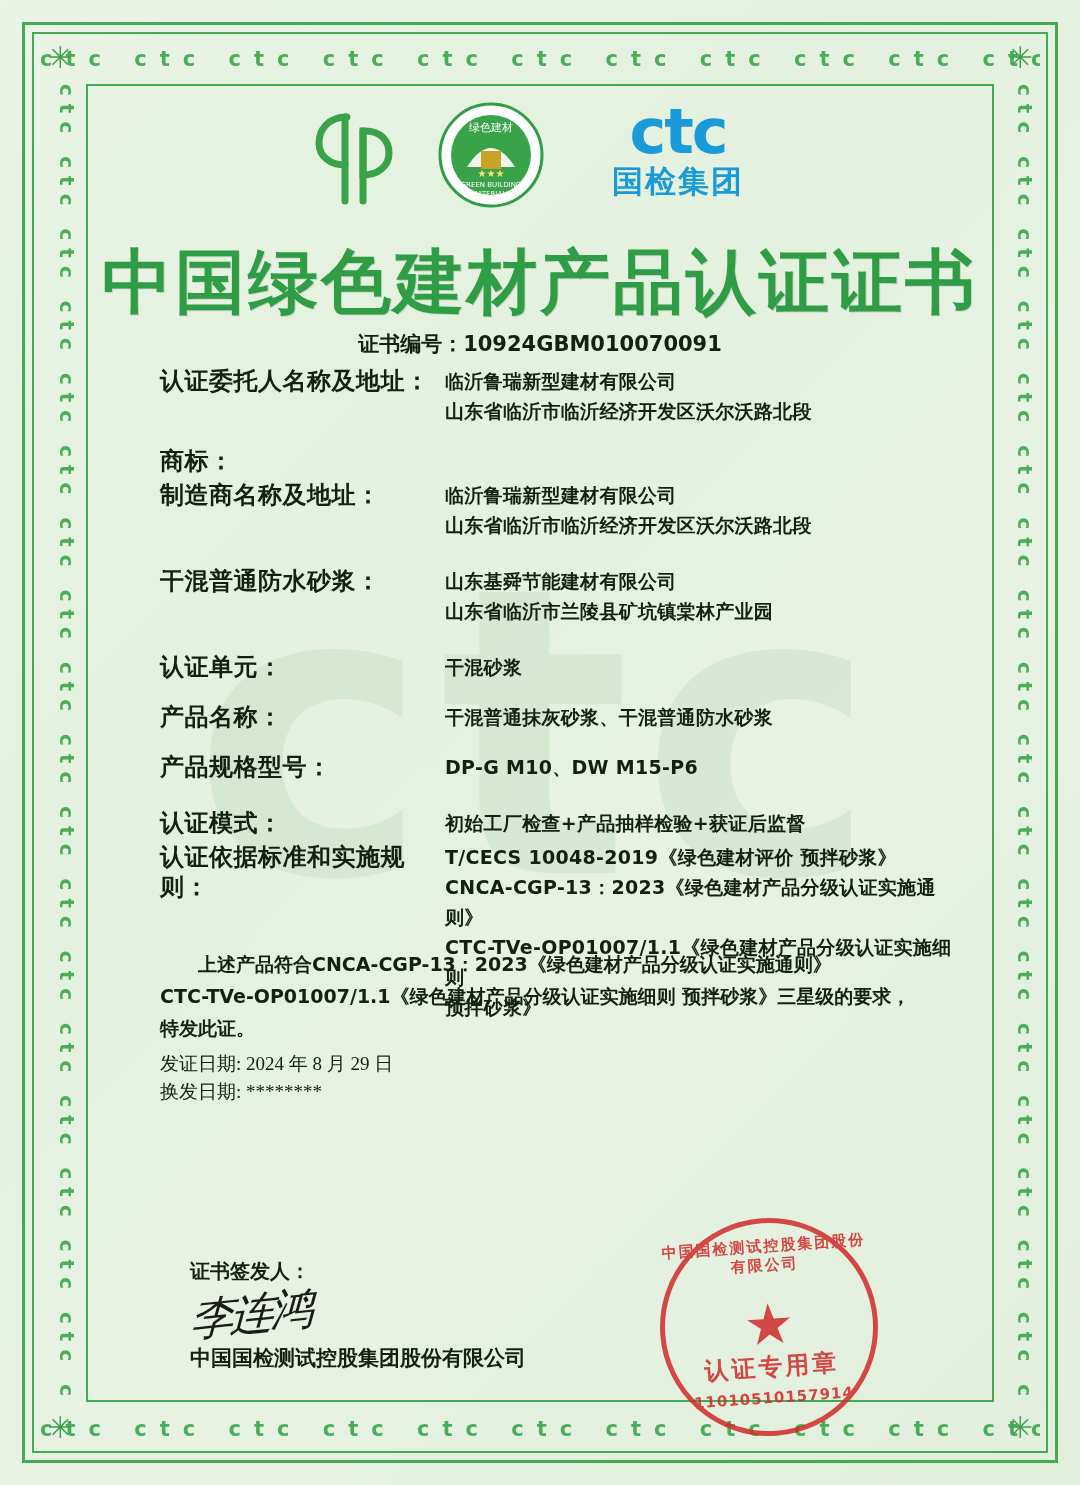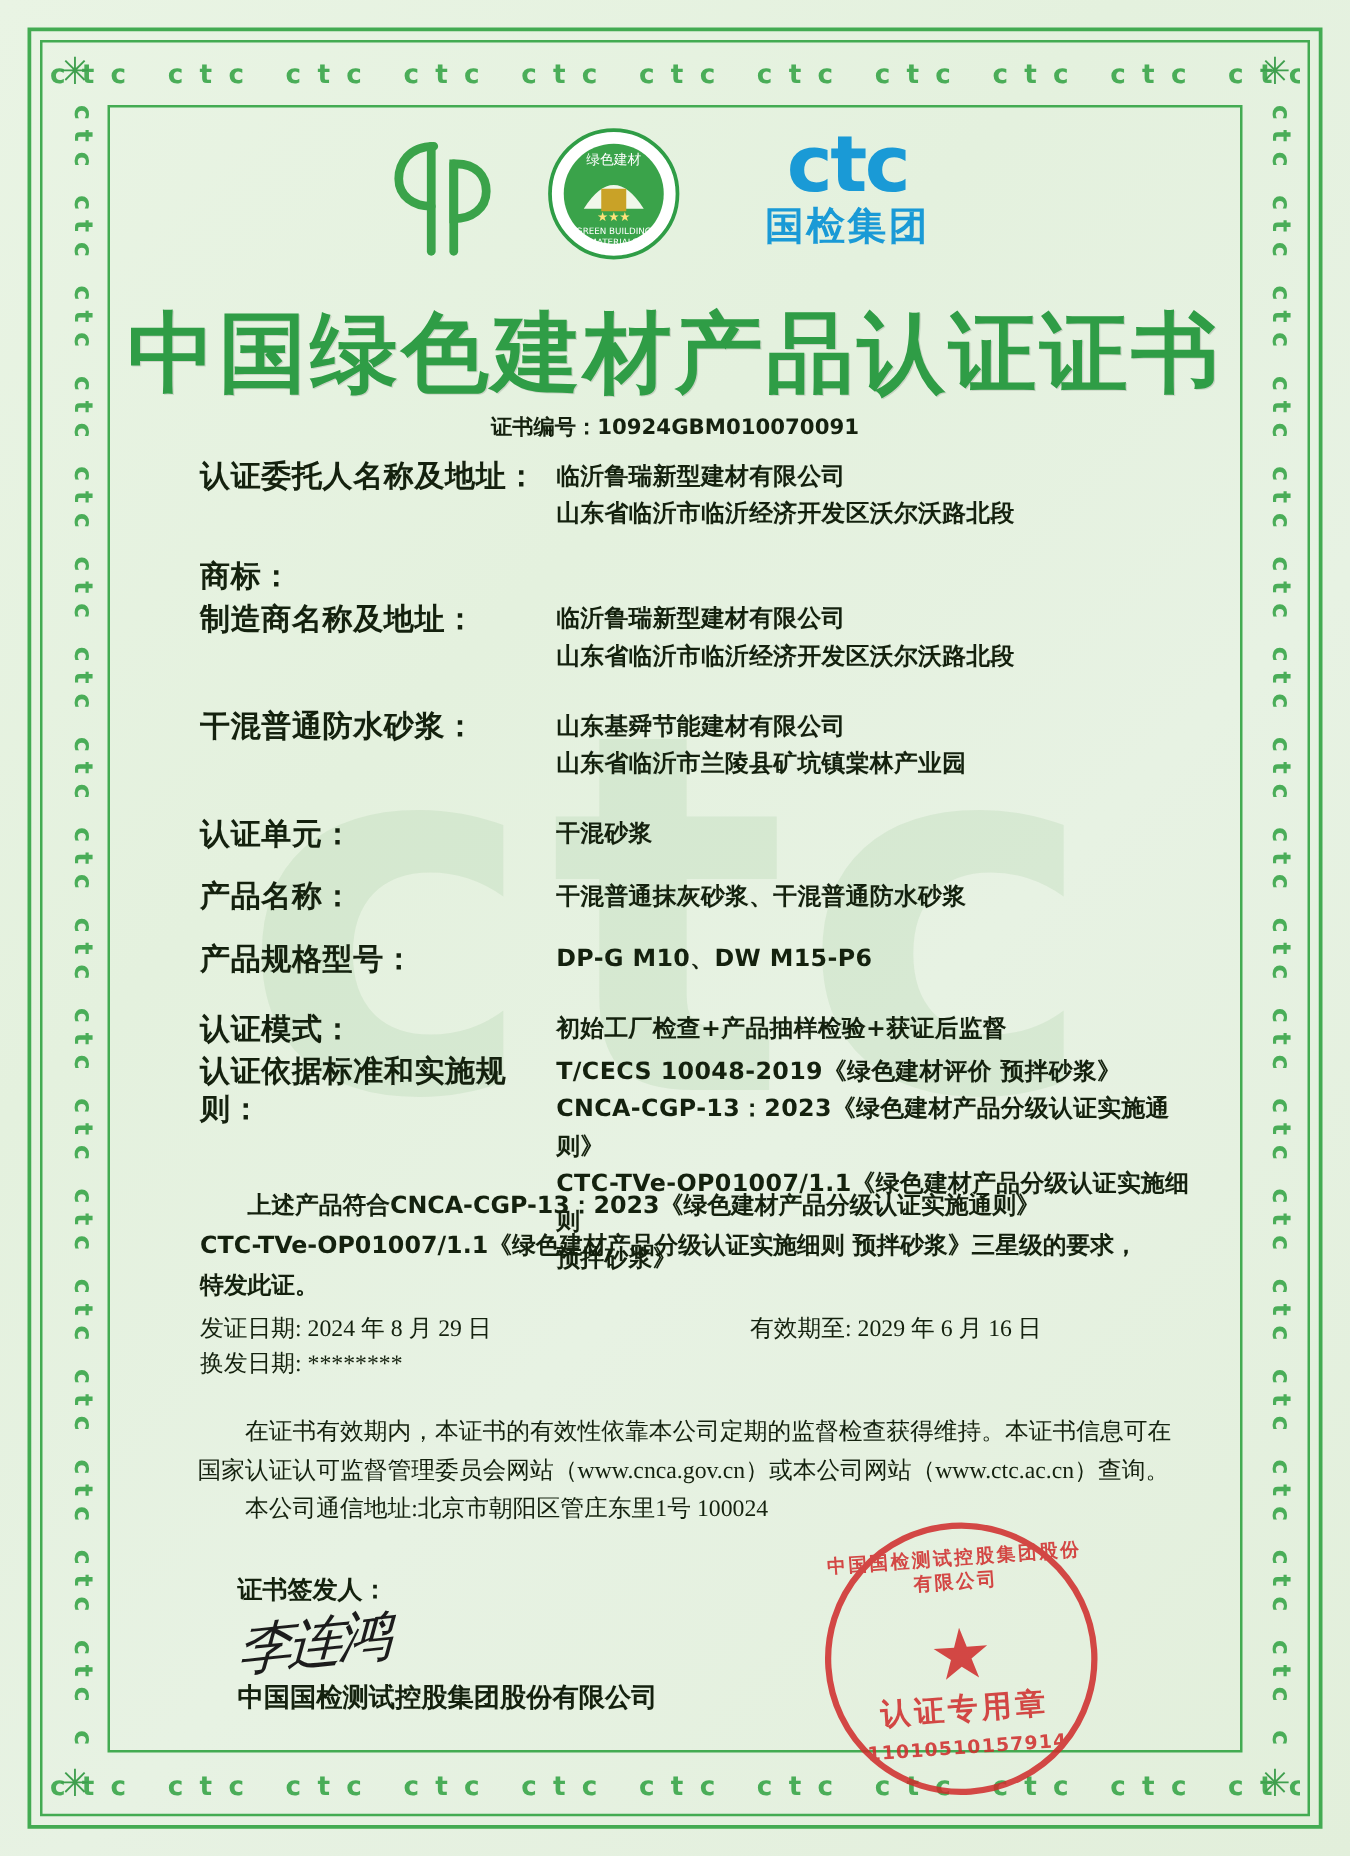--- a/index.html
+++ b/index.html
@@ -163,21 +163,21 @@
     letter-spacing: 3px;
     text-shadow: 1px 1px 0 rgba(0,0,0,0.12);
   }
 
   .cert-no {
     position: absolute;
     left: 0; top: 330px;
     width: 1080px;
     text-align: center;
     font-family: "DejaVu Sans", sans-serif;
-    font-size: 17px;
+    font-size: 21px;
     font-weight: bold;
     color: #15210f;
   }
 
   
   .fields {
     position: absolute;
     left: 160px;
     top: 366px;
     width: 800px;
@@ -496,41 +496,30 @@
     <div>CTC-TVe-OP01007/1.1《绿色建材产品分级认证实施细则 预拌砂浆》三星级的要求，</div>
     <div>特发此证。</div>
   </div>
 
   <div class="dates">
     <div class="line">
       <div class="left-col">
         <span>发证日期:</span>
         <span>2024 年 8 月 29 日</span>
       </div>
-      <div class="right-col">
-        <span>有效期至:</span>
-        <span>2029 年 6 月 16 日</span>
-      </div>
     </div>
     <div class="line">
       <div class="left-col">
         <span>换发日期:</span>
         <span>********</span>
       </div>
       <div class="right-col"></div>
     </div>
   </div>
 
-  <div class="notes">
-    <div class="indent">在证书有效期内，本证书的有效性依靠本公司定期的监督检查获得维持。本证书信息可在</div>
-    <div>国家认证认可监督管理委员会网站（www.cnca.gov.cn）或本公司网站（www.ctc.ac.cn）查询。</div>
-    <div class="indent">
-      <span>本公司通信地址:</span><span>北京市朝阳区管庄东里1号   100024</span>
-    </div>
-  </div>
 
   <div class="signature-row">
     <span class="sig-label">证书签发人：</span>
     <span class="sig-hand">李连鸿</span>
     <span class="company-name">中国国检测试控股集团股份有限公司</span>
   </div>
 
   <div class="seal">
     <div class="seal-top-text">中国国检测试控股集团股份有限公司</div>
     <div class="seal-star">★</div>

